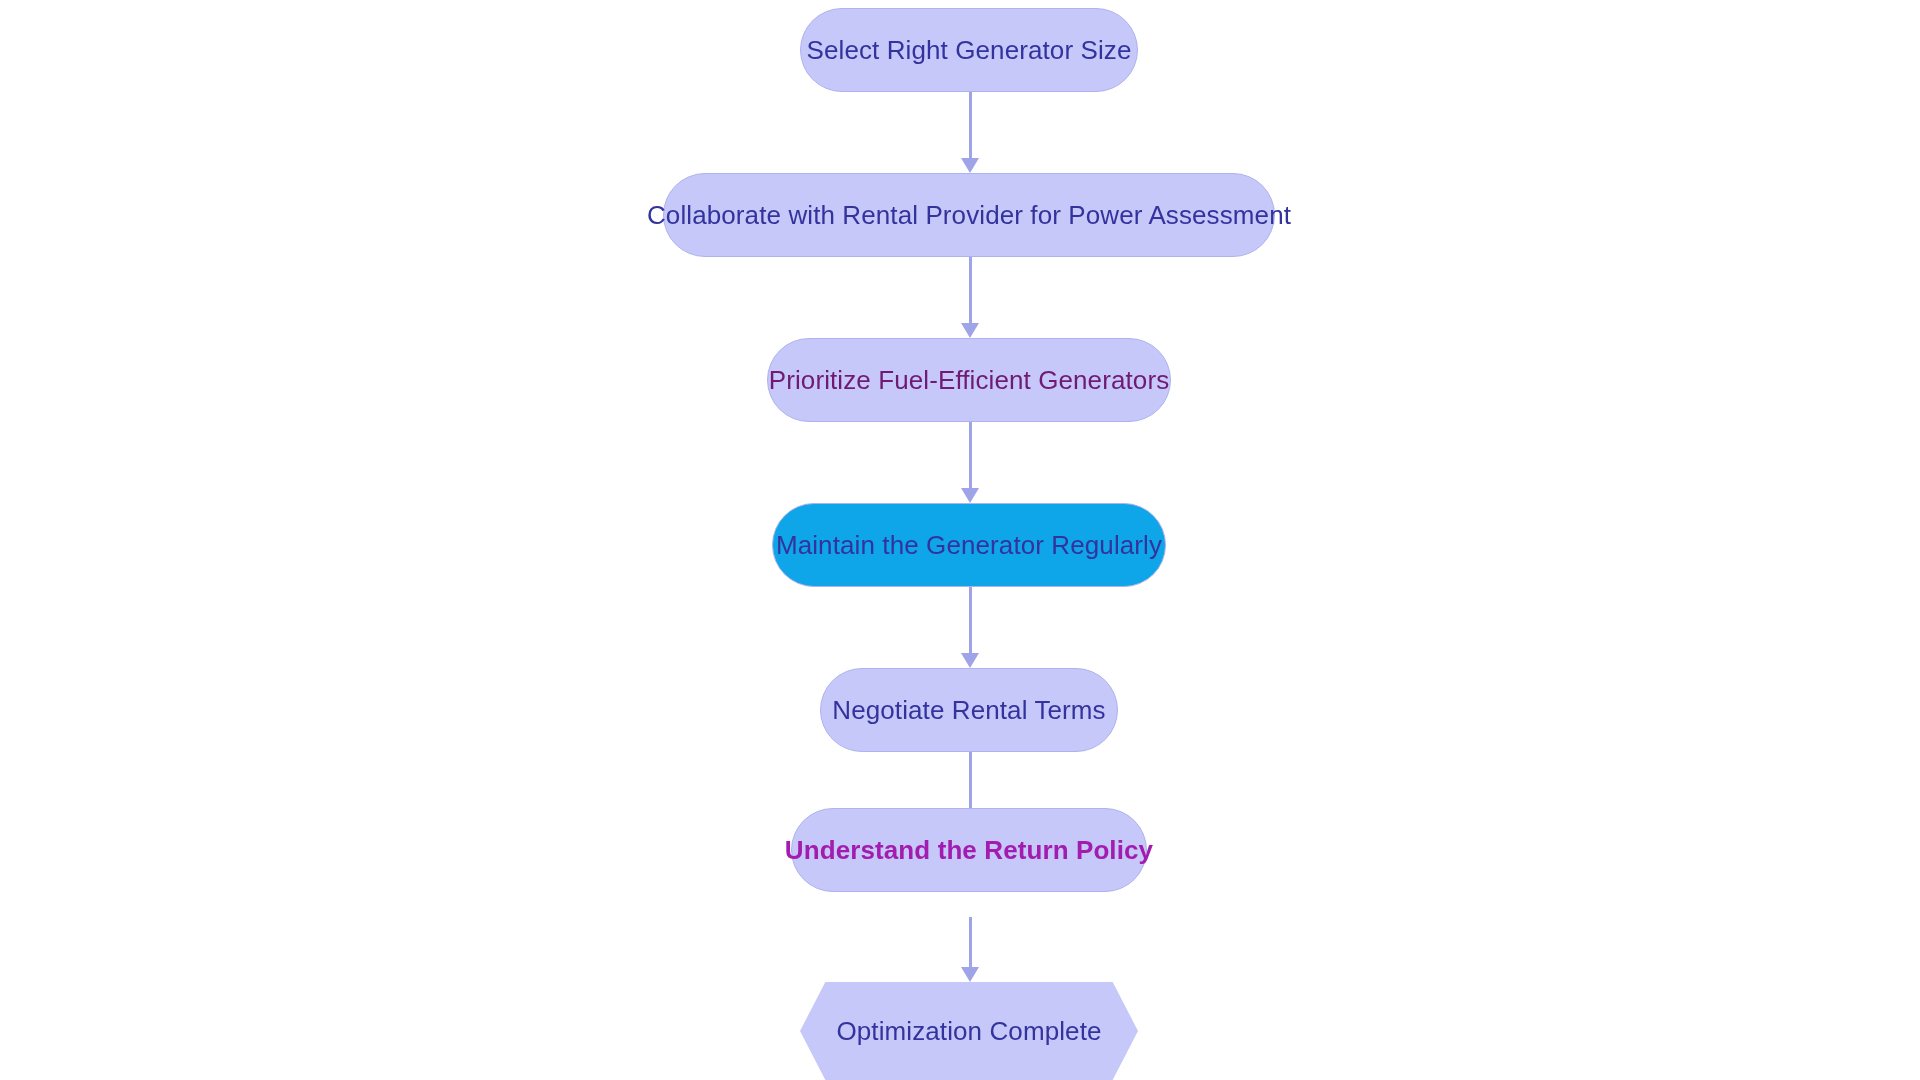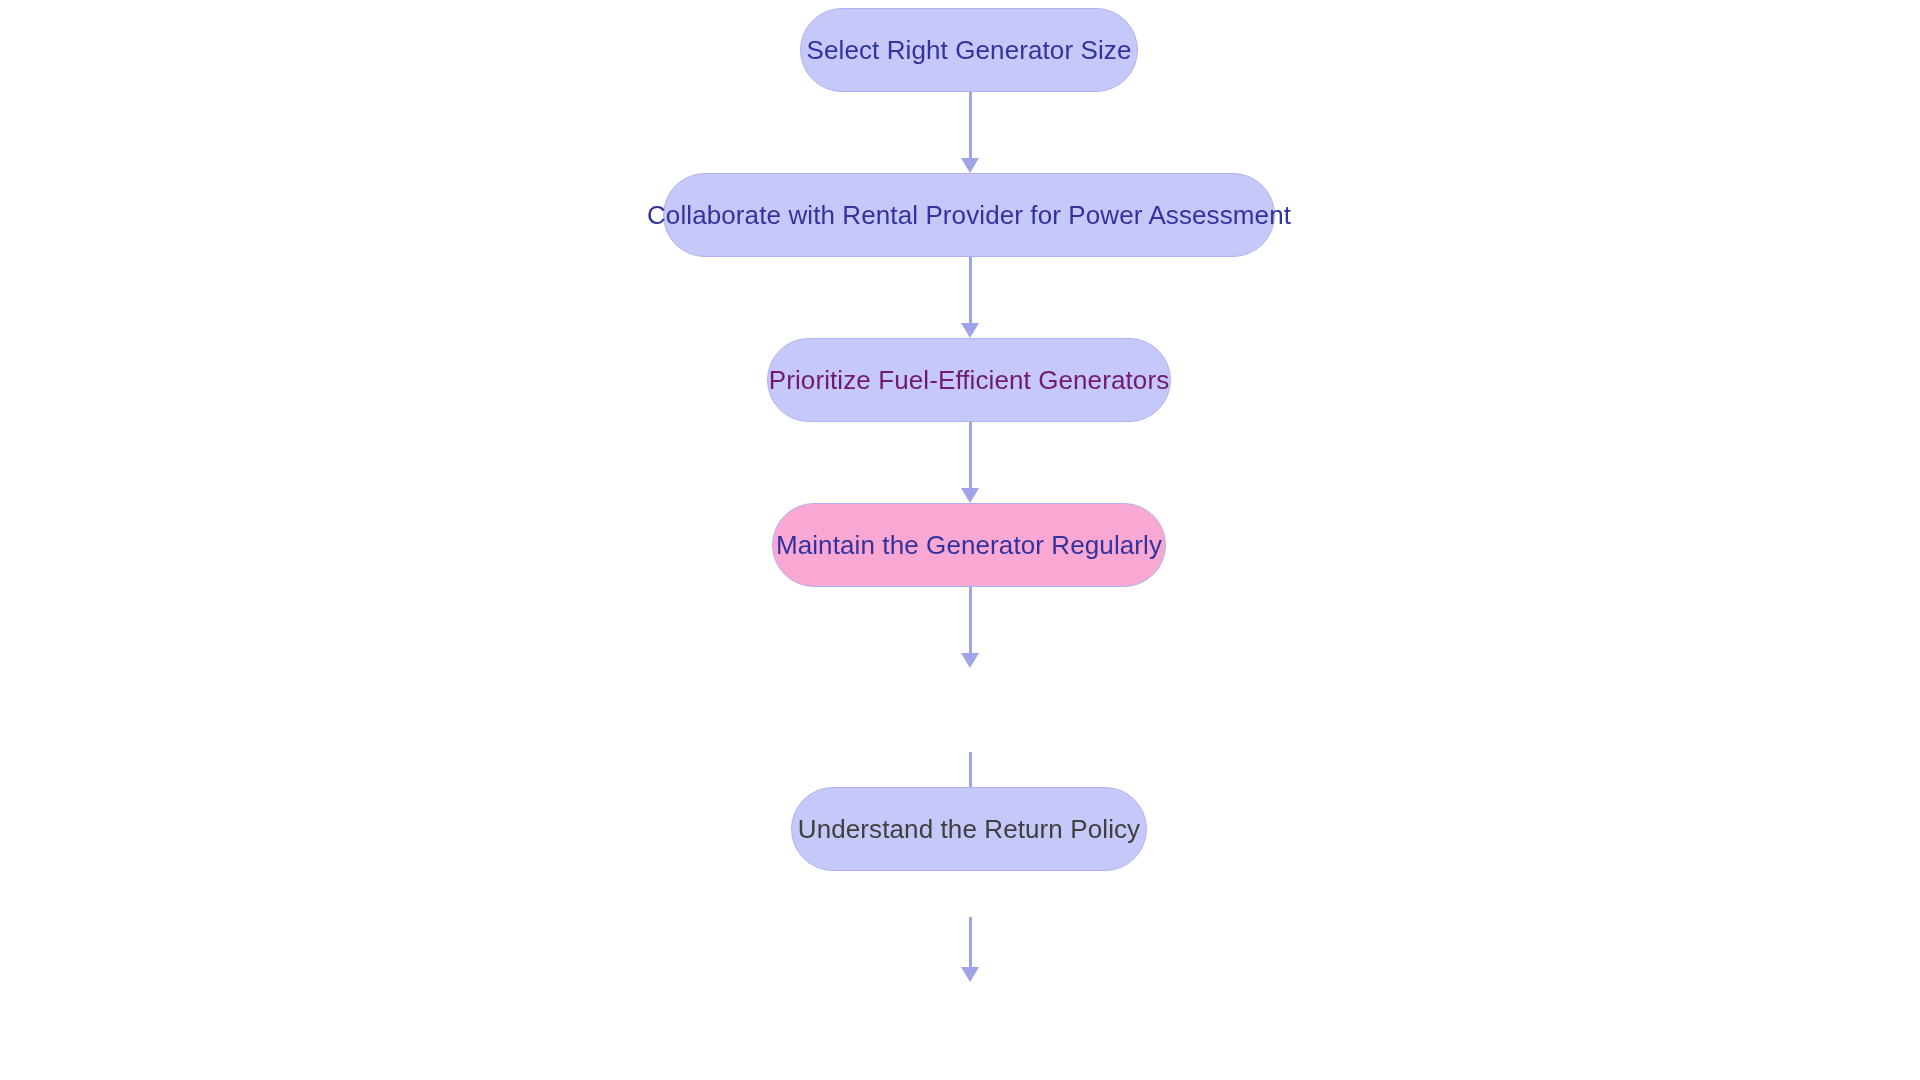--- a/index.html
+++ b/index.html
@@ -142,24 +142,31 @@
     </div>
 
     <div class="node pill" style="left: 663px; top: 173px; width: 612px; height: 84px; border-radius: 42px; background: rgb(197, 200, 248); border-color: rgb(174, 178, 238); color: rgb(51, 51, 158); text-align: center;">
       <span class="node-label">Collaborate with Rental Provider for Power Assessment</span>
     </div>
 
     <div class="node pill" style="left: 767px; top: 338px; width: 404px; height: 84px; border-radius: 42px; background: rgb(197, 200, 248); border-color: rgb(174, 178, 238); color: #701a75;">
       <span class="node-label">Prioritize Fuel-Efficient Generators</span>
     </div>
 
-    <div class="node pill" style="left: 772px; top: 503px; width: 394px; height: 84px; border-radius: 42px; background: #f9a8d4; border-color: rgb(174, 178, 238); color: rgb(51, 51, 158); justify-content: center;">
+    <div class="node pill" style="left: 772px; top: 503px; width: 394px; height: 84px; border-radius: 42px; background: #0ea5e9; border-color: rgb(174, 178, 238); color: rgb(51, 51, 158); justify-content: center;">
       <span class="node-label">Maintain the Generator Regularly</span>
     </div>
 
+    <div class="node pill" style="left: 820px; top: 668px; width: 298px; height: 84px; border-radius: 42px; background: rgb(197, 200, 248); border-color: rgb(174, 178, 238); color: rgb(51, 51, 158);">
+      <span class="node-label">Negotiate Rental Terms</span>
+    </div>
 
-    <div class="node pill" style="left: 791px; top: 787px; width: 356px; height: 84px; border-radius: 42px; background: rgb(197, 200, 248); border-color: rgb(174, 178, 238); color: #404040;">
+    <div class="node pill" style="left: 791px; top: 808px; width: 356px; height: 84px; border-radius: 42px; background: rgb(197, 200, 248); border-color: rgb(174, 178, 238); color: #a21caf; font-weight: bold;">
       <span class="node-label">Understand the Return Policy</span>
     </div>
 
+    <div class="node hexagon" style="left: 800px; top: 982px; width: 338px; height: 98px; color: rgb(51, 51, 158);">
+      <div class="hex-body" style="background: rgb(197, 200, 248);"></div>
+      <span class="hex-label">Optimization Complete</span>
+    </div>
 
   </div>
 </div>
 
 </body></html>

